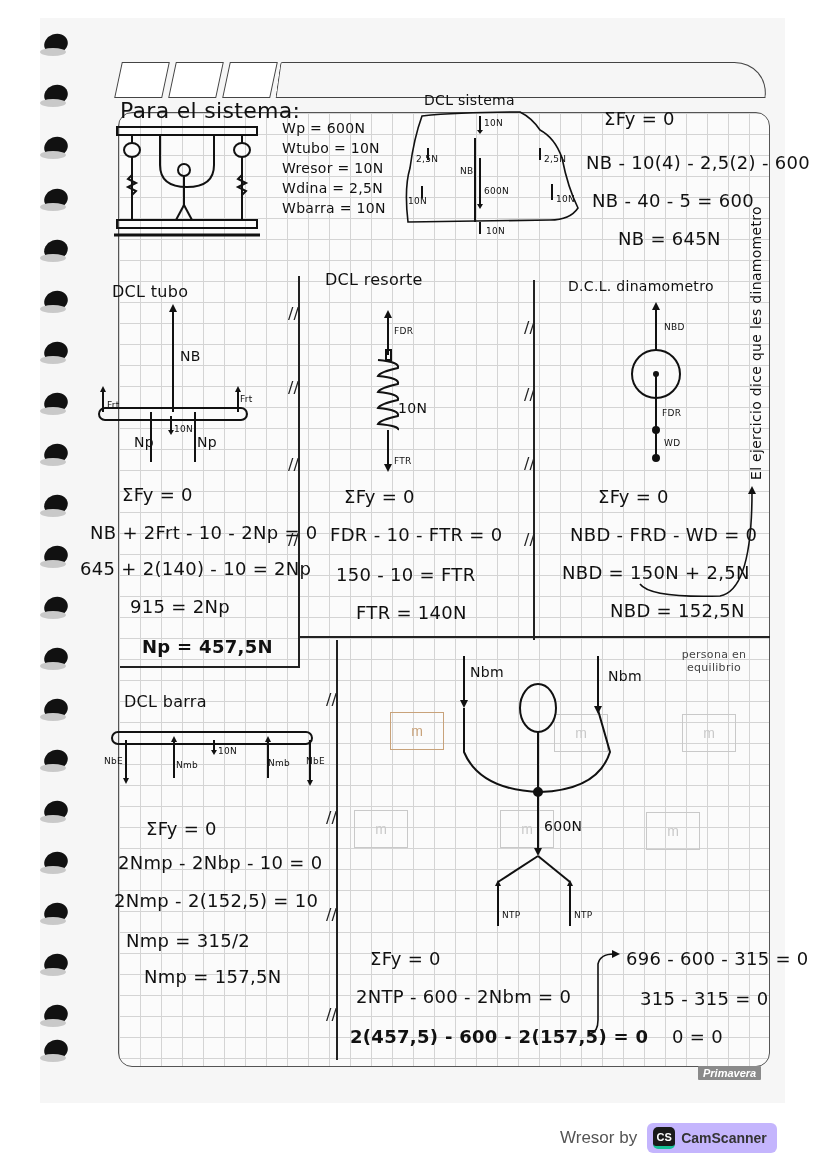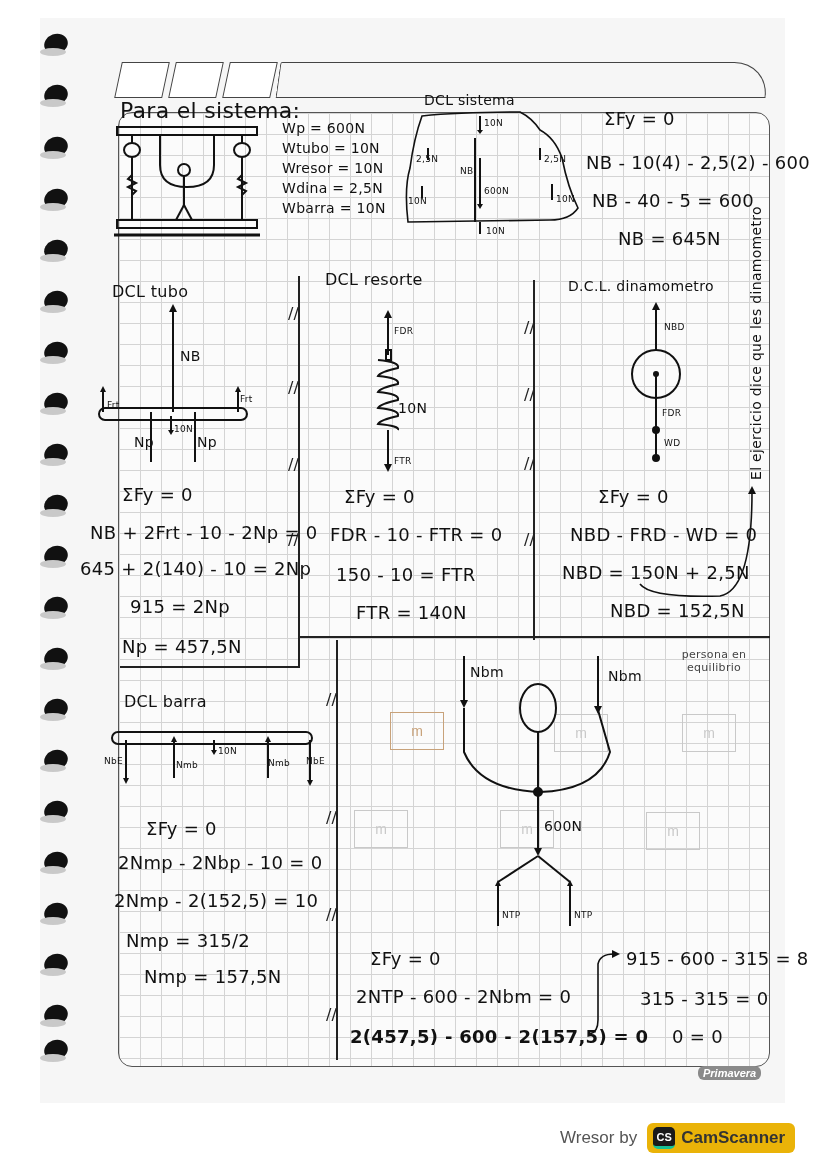--- a/index.html
+++ b/index.html
@@ -42,30 +42,30 @@
   svg.draw { position: absolute; overflow: visible; }
   svg.draw line, svg.draw path, svg.draw ellipse, svg.draw rect, svg.draw circle, svg.draw polyline {
     stroke: #111; stroke-width: 2; fill: none; }
   svg.draw .fill { fill: #111; }
 
   .bg-box { position: absolute; width: 54px; height: 38px; border: 1px solid #c9c9c9;
             color: #c9c9c9; font-size: 14px; text-align: center; line-height: 36px; }
   .bg-box.orange { border-color: #c8a27a; color: #c8a27a; }
 
   .brand { position: absolute; left: 698px; top: 1066px; font-size: 11px; color: #fff;
-           background: #8a8a8a; padding: 1px 5px; border-radius: 6px; font-style: italic; font-weight: bold; }
+           background: #8a8a8a; padding: 1px 5px; border-radius: 1px; font-style: italic; font-weight: bold; }
 
   .footer { position: absolute; left: 560px; top: 1121px; height: 34px; display: flex; align-items: center; gap: 10px; }
   .footer .powered { font-size: 17px; color: #555; }
-  .footer .cs-badge { display: flex; align-items: center; gap: 6px; background: #eab308; border-radius: 6px;
+  .footer .cs-badge { display: flex; align-items: center; gap: 6px; background: #c4b5fd; border-radius: 6px;
                       padding: 4px 10px 4px 6px; }
   .footer .cs-logo { width: 22px; height: 22px; border-radius: 5px; background: #1a1a1a; color: #fff;
                      font-size: 11px; font-weight: bold; text-align: center; line-height: 20px;
                      border-bottom: 3px solid #16c195; }
-  .footer .cs-name { font-size: 17px; color: #333; font-weight: bold; text-align: right; }
+  .footer .cs-name { font-size: 14px; color: #333; font-weight: bold; text-align: right; }
 </style>
 </head>
 <body>
 
 <div class="scan"></div>
 
 <div>
   <div class="ring" style="top:34px">
       <div class="dark"></div>
       <div class="shine"></div>
@@ -252,21 +252,21 @@
 <div class="hw tiny" style="left:107px; top:400px;">Frt</div>
 <div class="hw tiny" style="left:240px; top:394px;">Frt</div>
 <div class="hw tiny" style="left:174px; top:424px;">10N</div>
 <div class="hw small" style="left:134px; top:434px;">Np</div>
 <div class="hw small" style="left:197px; top:434px;">Np</div>
 
 <div class="hw eq" style="left:122px; top:484px;">ΣFy = 0</div>
 <div class="hw eq" style="left:90px; top:522px;">NB + 2Frt - 10 - 2Np = 0</div>
 <div class="hw eq" style="left:80px; top:558px;">645 + 2(140) - 10 = 2Np</div>
 <div class="hw eq" style="left:130px; top:596px;">915 = 2Np</div>
-<div class="hw eq" style="left:122px; top:636px;">Np = 457,5N</div>
+<div class="hw eq" style="left:142px; top:636px;font-weight:bold;">Np = 457,5N</div>
 
 <div class="hw label" style="left:325px; top:270px;">DCL resorte</div>
 <svg class="draw" style="left:370px; top:310px;" width="60" height="160">
   <line x1="18" y1="4" x2="18" y2="45"></line>
     <polygon class="fill" points="14,8 22,8 18,0"></polygon>
   <rect x="16" y="40" width="5" height="10"></rect>
   <path d="M8 50 Q30 52 28 58 Q10 62 8 66 Q30 68 28 74 Q10 78 8 82 Q30 84 28 90 Q10 94 8 98 Q30 100 28 106 Q10 110 8 114 Q30 116 28 120"></path>
   <line x1="18" y1="120" x2="18" y2="158"></line>
     <polygon class="fill" points="14,154 22,154 18,162"></polygon>
 </svg>
@@ -361,21 +361,21 @@
 <div class="hw tiny" style="left:664px; top:648px; width:100px; white-space:normal; text-align:center; font-size:11px; color:#444;">persona en equilibrio</div>
 
 <div class="hw eq" style="left:370px; top:948px;">ΣFy = 0</div>
 <div class="hw eq" style="left:356px; top:986px;">2NTP - 600 - 2Nbm = 0</div>
 <div class="hw eq" style="left:350px; top:1026px;font-weight:bold;">2(457,5) - 600 - 2(157,5) = 0</div>
 
 <svg class="draw" style="left:586px; top:950px;" width="40" height="90">
   <path d="M4 84 Q12 82 12 70 L12 14 Q14 4 28 4" style="stroke-width:1.6"></path>
   <polygon class="fill" points="26,0 26,8 34,4"></polygon>
 </svg>
-<div class="hw eq" style="left:626px; top:948px;">915 - 600 - 315 = 8</div>
+<div class="hw eq" style="left:626px; top:948px;">696 - 600 - 315 = 0</div>
 <div class="hw eq" style="left:640px; top:988px;">315 - 315 = 0</div>
 <div class="hw eq" style="left:672px; top:1026px;">0 = 0</div>
 
 <div class="brand">Primavera</div>
 
 <div class="footer">
   <span class="powered">Wresor by</span>
   <span class="cs-badge">
     <span class="cs-logo">CS</span>
     <span class="cs-name">CamScanner</span>

